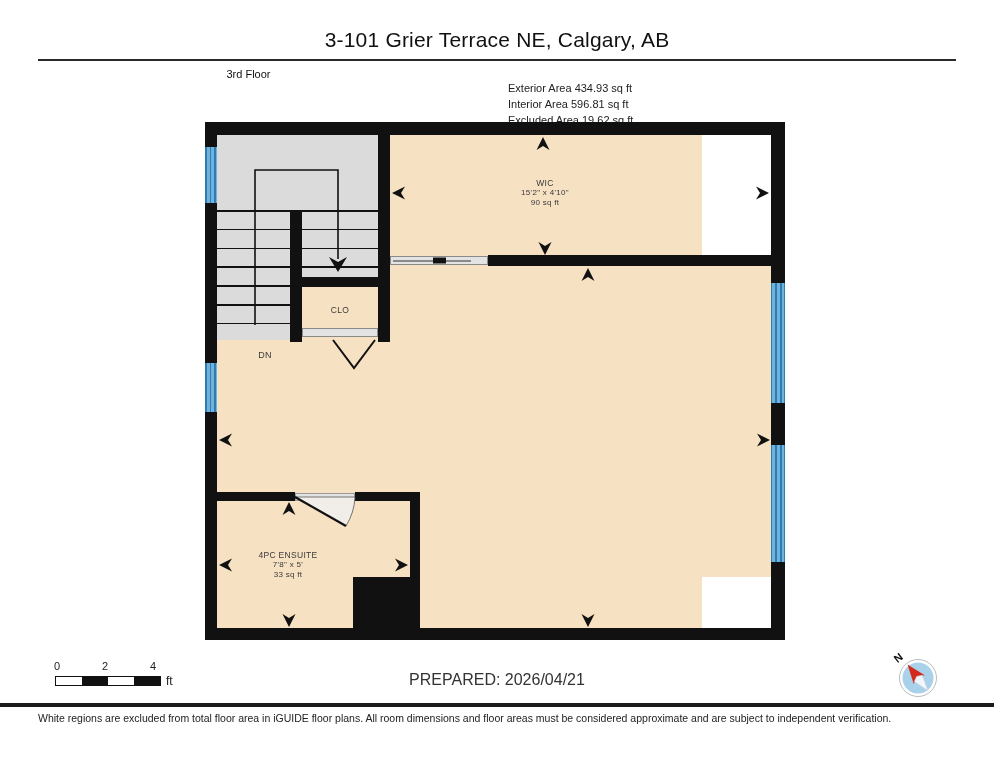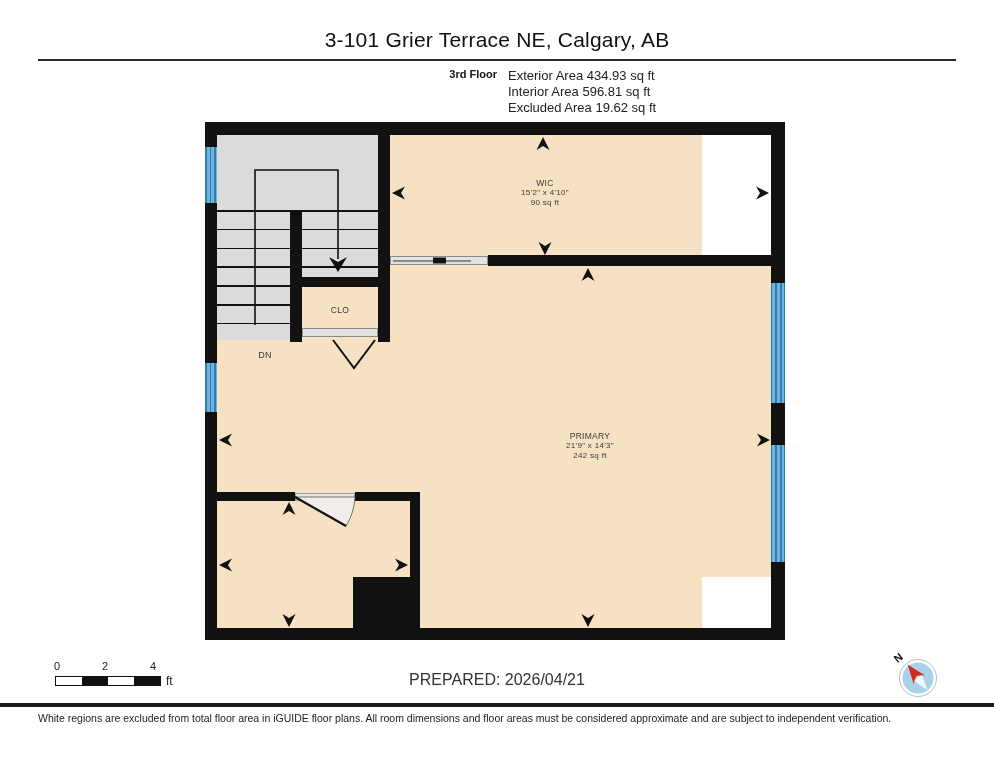--- a/index.html
+++ b/index.html
@@ -4,22 +4,22 @@
 <style>
   html,body{margin:0;padding:0;}
   body{
     width:994px;height:768px;position:relative;overflow:hidden;
     background:#ffffff;font-family:"Liberation Sans",sans-serif;color:#111;
   }
   .abs{position:absolute;}
   
   .title{top:28px;left:0;width:994px;text-align:center;font-size:21px;font-weight:400;letter-spacing:.2px;}
   .title-rule{top:59px;left:38px;width:918px;height:2px;background:#2a2a2a;}
-  .floor-label{top:68px;left:0;width:497px;text-align:right;font-size:11px;font-weight:700;}
-  .area-lines{top:68px;left:508px;font-size:13px;line-height:16px;color:#222;}
+  .floor-label{top:68px;left:0;width:497px;text-align:center;font-size:11px;font-weight:400;}
+  .area-lines{top:80px;left:508px;font-size:11px;line-height:16px;color:#222;}
   
   .plan{top:122px;left:205px;width:580px;height:383px;}
   .floor{left:12px;top:13px;width:554px;height:493px;background:#F6E1C3;}
   .w{position:absolute;background:#111;}
   .excl{position:absolute;background:#ffffff;}
   .win{position:absolute;background:repeating-linear-gradient(90deg,#2F7CB5 0 1.5px,#6FB2DC 1.5px 4.5px);}
   .stair{position:absolute;background:#DBDBDB;}
   .treads{background-image:repeating-linear-gradient(180deg,#111 0 1.6px,rgba(0,0,0,0) 1.6px 18.8px);background-color:#DBDBDB;}
   .sill{position:absolute;background:#E3E3E3;border:1px solid #8a8a8a;box-sizing:border-box;}
   .roomlbl{position:absolute;text-align:center;color:#3a3a3a;font-size:8px;line-height:10px;letter-spacing:.3px;}
@@ -106,24 +106,24 @@
       <polygon points="14,443 27,436.5 23,443 27,449.5"></polygon>
       <polygon points="203,443 190,436.5 194,443 190,449.5"></polygon>
     </g>
   </svg>
 
   <div class="roomlbl" style="left:280px;top:56px;width:120px;">
     <div class="nm">WIC</div>
     <div>15'2" x 4'10"</div>
     <div>90 sq ft</div>
   </div>
-  <div class="roomlbl" style="left:325px;top:309px;width:120px;">
-    <div class="nm">PRIMARY</div>
-    <div>21'9" x 14'3"</div>
-    <div>242 sq ft</div>
+  <div class="roomlbl" style="left:23px;top:428px;width:120px;">
+    <div class="nm">4PC ENSUITE</div>
+    <div>7'8" x 5'</div>
+    <div>33 sq ft</div>
   </div>
   <div class="roomlbl" style="left:105px;top:183px;width:60px;">
     <div class="nm">CLO</div>
   </div>
   <div class="roomlbl" style="left:45px;top:228px;width:30px;font-size:9px;">DN</div>
 </div>
 
 <span class="tick" style="left:49px;">0</span>
 <span class="tick" style="left:97px;">2</span>
 <span class="tick" style="left:145px;">4</span>

